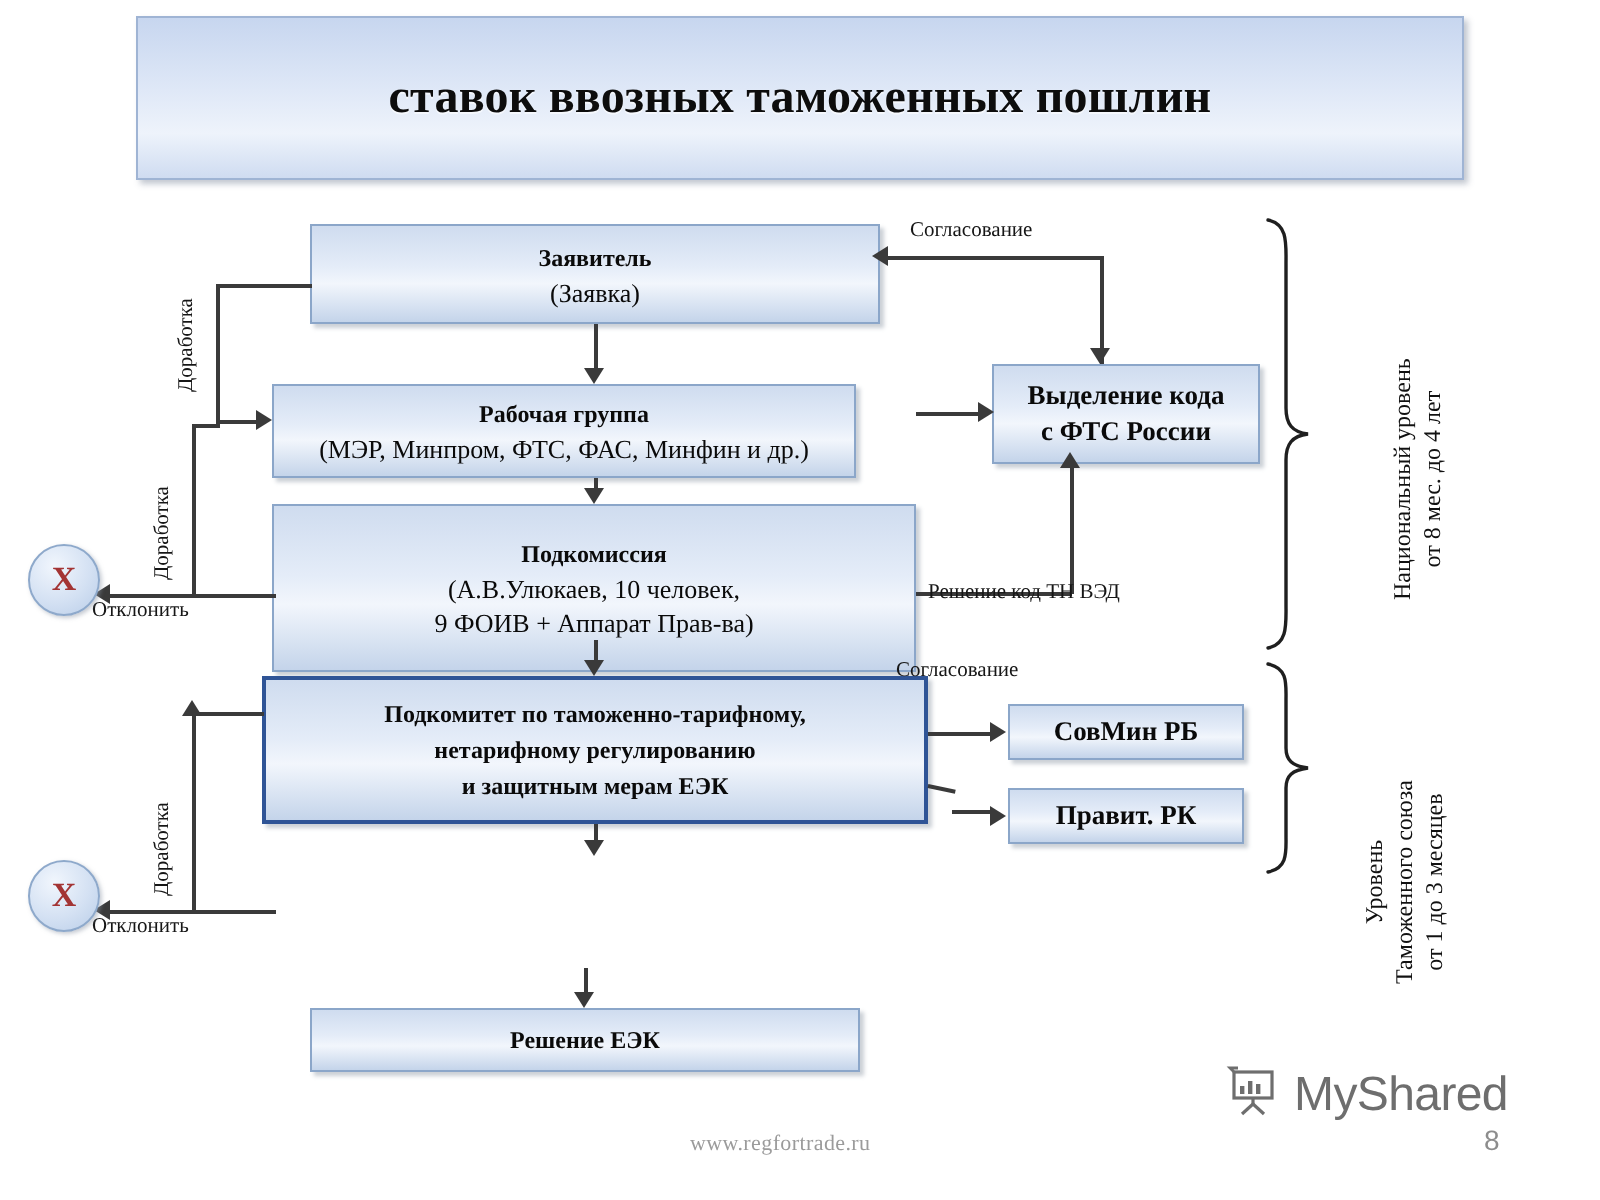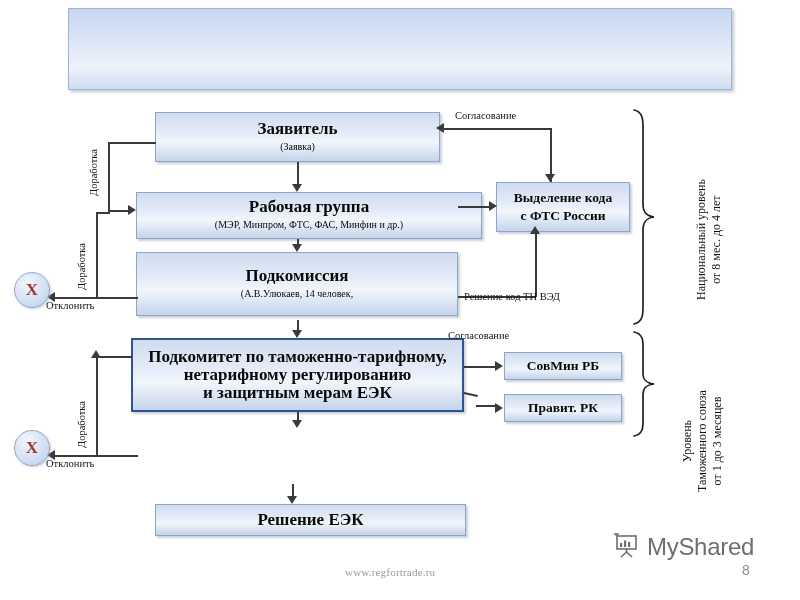--- a/index.html
+++ b/index.html
@@ -42,35 +42,35 @@
     position:absolute;
     box-sizing:border-box;
     background:linear-gradient(to bottom,#cfdcef 0%,#e4ecf8 42%,#f2f6fc 60%,#c4d4ea 100%);
     border:1px solid #8ba6c9;
     box-shadow:2px 2px 2px rgba(140,150,165,.45);
     display:flex;flex-direction:column;
     align-items:center;justify-content:center;
     text-align:center;
     color:#0a0a0a;
   }
-  .box .l1{font-weight:bold;font-size:17px;line-height:18px;}
-  .box .l2{font-size:10px;line-height:17px;}
+  .box .l1{font-weight:bold;font-size:12px;line-height:18px;}
+  .box .l2{font-size:13px;line-height:17px;}
   .box.small .l1{font-size:13.5px;}
   .box.emph{border:2px solid #2f5496;}
 
   
   #box-applicant   {left:155px;top:112px;width:285px;height:50px;}
-  #box-workgroup   {left:136px;top:192px;width:346px;height:47px;}
-  #box-subcommission{left:136px;top:252px;width:322px;height:64px;}
+  #box-workgroup   {left:136px;top:192px;width:292px;height:47px;}
+  #box-subcommission{left:136px;top:252px;width:322px;height:84px;}
   #box-fts         {left:496px;top:182px;width:134px;height:50px;}
   #box-subcommittee{left:131px;top:338px;width:333px;height:74px;}
   #box-sovmin      {left:504px;top:352px;width:118px;height:28px;}
   #box-pravit      {left:504px;top:394px;width:118px;height:28px;}
   #box-kollegia    {left:136px;top:428px;width:322px;height:56px;}
-  #box-decision    {left:155px;top:504px;width:311px;height:32px;}
+  #box-decision    {left:155px;top:504px;width:275px;height:32px;}
 
   
   .ln{position:absolute;background:#3a3a3a;}
   .h{height:1.6px;}
   .v{width:1.6px;}
   .arrow{position:absolute;width:0;height:0;}
   .ar-down{border-left:5px solid transparent;border-right:5px solid transparent;border-top:8px solid #3a3a3a;}
   .ar-up{border-left:5px solid transparent;border-right:5px solid transparent;border-bottom:8px solid #3a3a3a;}
   .ar-right{border-top:5px solid transparent;border-bottom:5px solid transparent;border-left:8px solid #3a3a3a;}
   .ar-left{border-top:5px solid transparent;border-bottom:5px solid transparent;border-right:8px solid #3a3a3a;}
@@ -130,36 +130,38 @@
     font-size:24px;color:#6e6e6e;letter-spacing:-.3px;
   }
 </style>
 </head>
 <body>
 
 <div id="slide">
 
   <div class="title-box">
     <div class="title-text">
+      <div>ставок ввозных таможенных пошлин</div>
     </div>
   </div>
 
   <div class="box" id="box-applicant">
     <div class="l1">Заявитель</div>
     <div class="l2">(Заявка)</div>
   </div>
 
   <div class="box" id="box-workgroup">
     <div class="l1">Рабочая группа</div>
     <div class="l2">(МЭР, Минпром, ФТС, ФАС, Минфин и др.)</div>
   </div>
 
   <div class="box" id="box-subcommission">
     <div class="l1">Подкомиссия</div>
-    <div class="l2">(А.В.Улюкаев, 14 человек,</div>
+    <div class="l2">(А.В.Улюкаев, 10 человек,</div>
+    <div class="l2">9 ФОИВ + Аппарат Прав-ва)</div>
   </div>
 
   <div class="box small" id="box-fts">
     <div class="l1">Выделение кода</div>
     <div class="l1">с ФТС России</div>
   </div>
 
   <div class="box small" id="box-sovmin">
     <div class="l1">СовМин РБ</div>
   </div>

